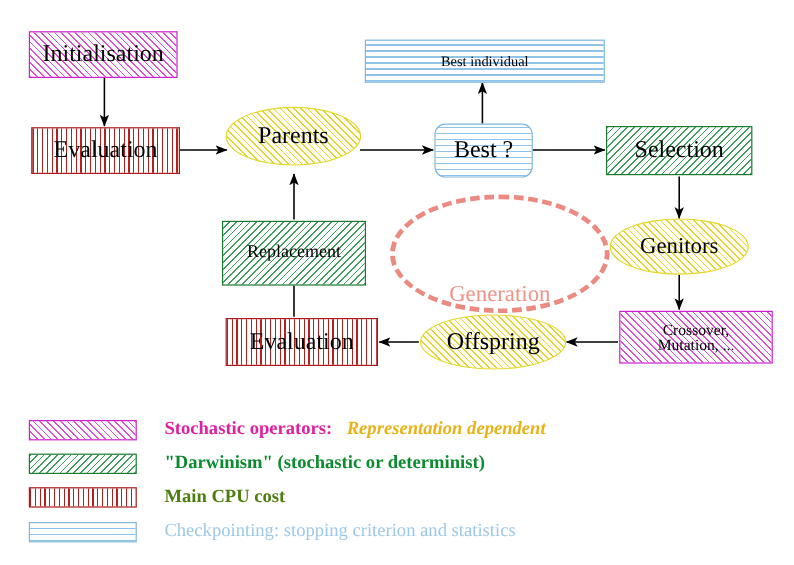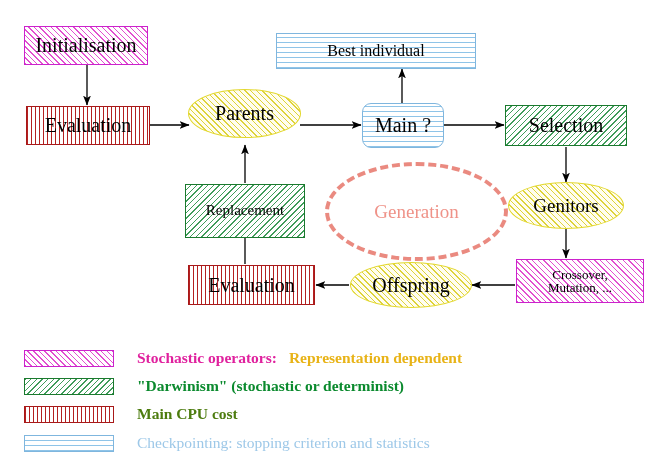--- a/index.html
+++ b/index.html
@@ -46,21 +46,21 @@
       #ded33a 0px,#ded33a 1px,rgba(255,255,255,0) 1px,rgba(255,255,255,0) 4px);
     border:1.5px solid #e3d82e;
   }
 
   .ellipse{border-radius:50%;}
   .rounded{border-radius:9px;}
 
   .generation-ring{
     position:absolute;border-radius:50%;
     border:4px dashed #ea8a80;background:transparent;
-    display:flex;align-items:center;justify-content:center;z-index:2;
+    display:flex;align-items:flex-end;justify-content:center;z-index:2;
   }
   .generation-label{color:#ef9288;font-size:19px;}
 
   
   #legend{position:absolute;left:0;top:338px;width:662px;height:133px;z-index:5;}
   .legend-row{position:absolute;left:24px;height:26px;display:flex;align-items:center;}
   .swatch{width:90px;height:17px;box-sizing:border-box;flex:0 0 auto;}
   .legend-text{margin-left:23px;font-size:15.5px;white-space:nowrap;font-weight:bold;}
   .lg-magenta{color:#e0219e;}
   .lg-gold{color:#e8b317;}
@@ -110,26 +110,26 @@
   </div>
 
   <div class="node pat-red" style="left:26px;top:106px;width:124px;height:39px;font-size:20px;">
     <span>Evaluation</span>
   </div>
 
   <div class="node pat-yellow ellipse" style="left:188px;top:89px;width:113px;height:49px;font-size:20px;font-family:Liberation Serif, serif;">
     <span>Parents</span>
   </div>
 
-  <div class="node pat-blue" style="left:276px;top:33px;width:200px;height:36px;font-size:16px;">
+  <div class="node pat-blue" style="left:304px;top:33px;width:200px;height:36px;font-size:12px;">
     <span>Best individual</span>
   </div>
 
   <div class="node pat-blue rounded" style="left:362px;top:103px;width:82px;height:45px;font-size:20px;">
-    <span>Main ?</span>
+    <span>Best ?</span>
   </div>
 
   <div class="node pat-green" style="left:505px;top:105px;width:122px;height:41px;font-size:20px;">
     <span>Selection</span>
   </div>
 
   <div class="node pat-green" style="left:185px;top:184px;width:120px;height:54px;font-size:15px;">
     <span>Replacement</span>
   </div>
 
@@ -152,21 +152,21 @@
   <div class="node pat-magenta" style="left:516px;top:259px;width:128px;height:44px;font-size:13px;flex-direction:column;">
     <span>Crossover,</span>
     <span>Mutation, ...</span>
   </div>
 
   <div id="legend">
 
     <div class="legend-row" style="top:7px;">
       <div class="swatch pat-magenta"></div>
       <div class="legend-text lg-magenta">Stochastic operators:</div>
-      <div class="legend-text lg-gold" style="margin-left:12px;">Representation dependent</div>
+      <div class="legend-text lg-gold" style="margin-left:12px;font-style:italic;">Representation dependent</div>
     </div>
 
     <div class="legend-row" style="top:35px;">
       <div class="swatch pat-green"></div>
       <div class="legend-text lg-green">"Darwinism" (stochastic or determinist)</div>
     </div>
 
     <div class="legend-row" style="top:63px;">
       <div class="swatch pat-red"></div>
       <div class="legend-text lg-red">Main CPU cost</div>

